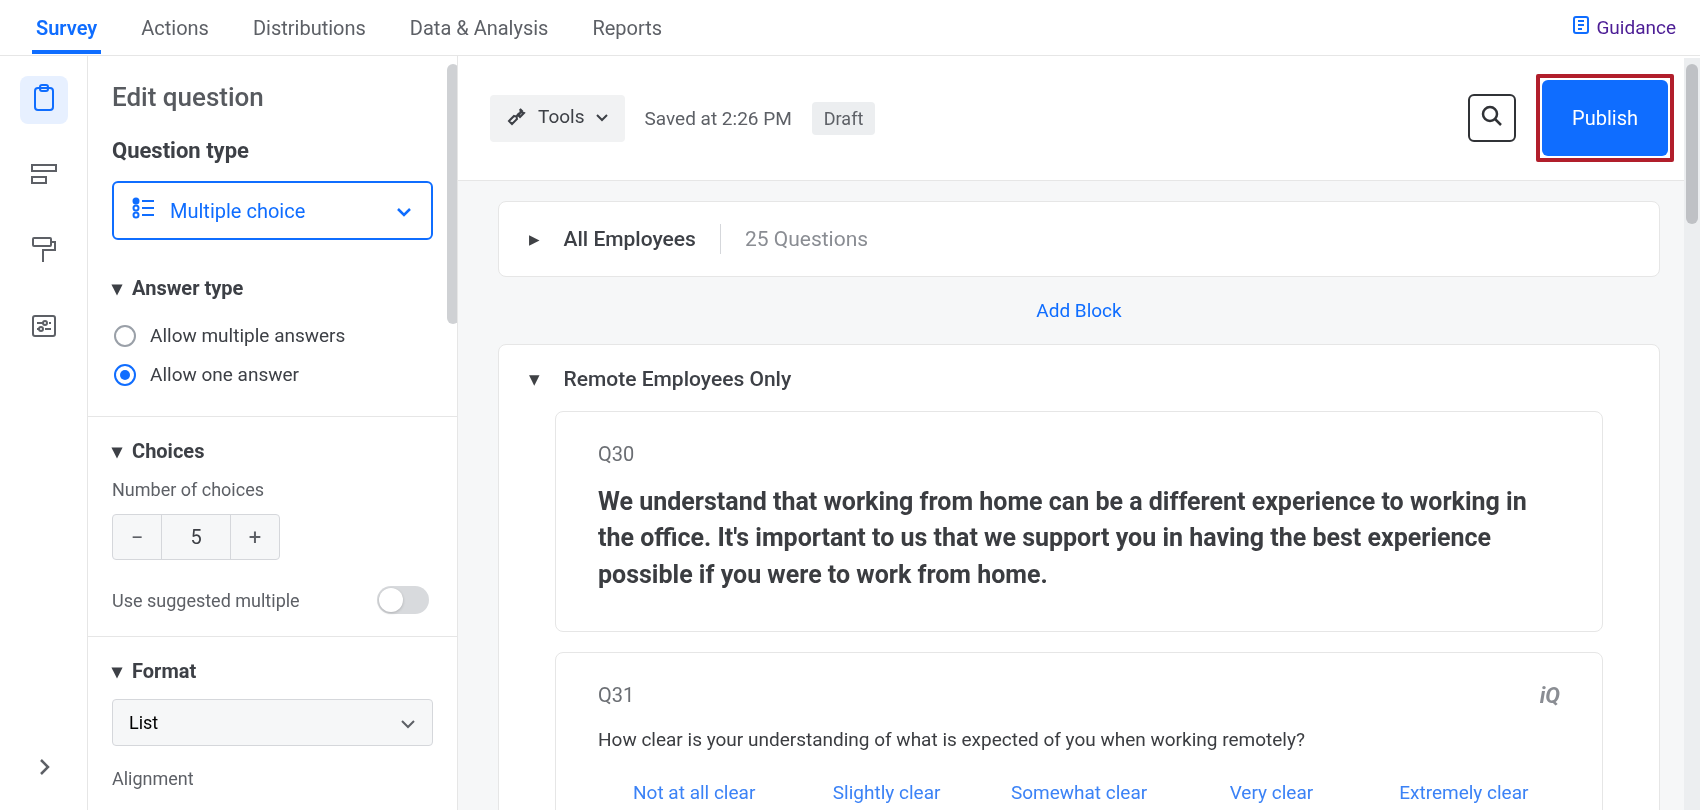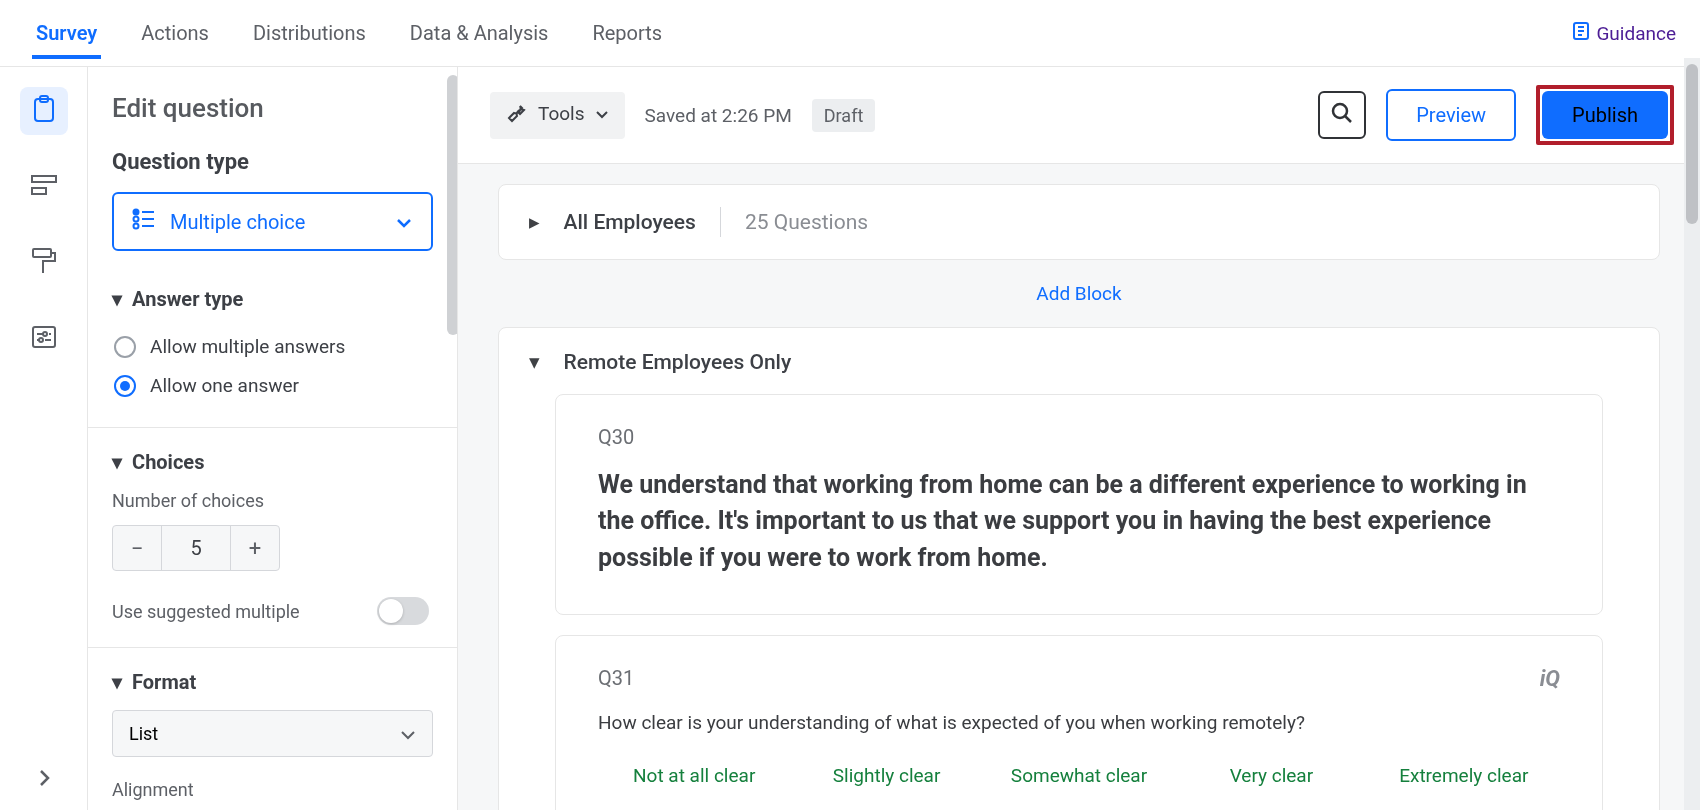--- a/index.html
+++ b/index.html
@@ -10,21 +10,21 @@
     background: #fff;
     width: 1700px;
     height: 810px;
     overflow: hidden;
   }
 
   
   .topnav {
     display: flex;
     align-items: center;
-    height: 67px;
+    height: 56px;
     border-bottom: 1px solid #e6e6e6;
     padding: 0 24px 0 12px;
     justify-content: flex-end;
   }
   .topnav .tabs { display: flex; gap: 36px; padding-left: 20px; }
   .topnav .tab {
     font-size: 20px;
     color: #5d6066;
     padding: 14px 4px;
     cursor: pointer;
@@ -219,22 +219,22 @@
   .preview-btn {
     border: 2px solid #0f6dff; color: #0f6dff;
     border-radius: 6px; padding: 12px 28px;
     font-size: 20px; cursor: pointer; background: #fff;
   }
   .publish-wrap {
     border: 4px solid #b11e2b; border-radius: 2px;
     padding: 2px;
   }
   .publish-btn {
-    background: #0f6dff; color: #000000;
-    border-radius: 6px; padding: 12px 30px;
+    background: #0f6dff; color: #ffffff;
+    border-radius: 6px; padding: 26px 30px;
     font-size: 20px; cursor: pointer; text-align: right;
   }
 
   .canvas-body {
     flex: 1; background: #f6f7f8;
     padding: 20px 40px;
     overflow-y: auto;
   }
   .block-card {
     background: #fff; border: 1px solid #e6e6e6; border-radius: 8px;
@@ -256,22 +256,22 @@
     padding: 30px 42px 38px 42px;
   }
   .qid { font-size: 20px; color: #6b6e73; margin-bottom: 18px; display:flex; align-items:center; }
   .qtext { font-size: 25px; font-weight: 700; color: #3b3d41; line-height: 1.45; }
   .qtext.reg { font-weight: 400; font-size: 19px; color: #3b3d41; }
 
   .q31-head { display:flex; align-items:center; }
   .iq-badge { margin-left:auto; font-style: italic; font-weight:700; color:#8a8d93; font-size:22px; }
 
   .likert {
-    display: flex; justify-content: center;
-    margin-top: 28px; color: #15803d; font-size: 19px;
+    display: flex; justify-content: space-between;
+    margin-top: 28px; color: #3b82f6; font-size: 19px;
   }
   .likert .col { text-align: center; flex:1; }
 
   
   .page-scroll-track {
     position: fixed; right: 0; top: 58px; bottom: 0;
     width: 16px; background: #eceef0;
   }
   .page-scroll-thumb {
     position: absolute; left: 2px; top: 6px;
@@ -438,21 +438,20 @@
       <span class="draft-badge">Draft</span>
       <div class="spacer"></div>
       <div class="icon-btn">
         <span>
           <svg width="24" height="24" viewBox="0 0 24 24" fill="none" stroke="#303236" stroke-width="2.5">
               <circle cx="10" cy="10" r="7"></circle>
               <path d="M15 15l6 6"></path>
             </svg>
         </span>
       </div>
-      <div class="preview-btn">Preview</div>
       <div class="publish-wrap">
         <div class="publish-btn">Publish</div>
       </div>
     </div>
 
     <div class="canvas-body">
 
       <div class="block-card">
         <div class="block-header">
           <span>▸</span>

